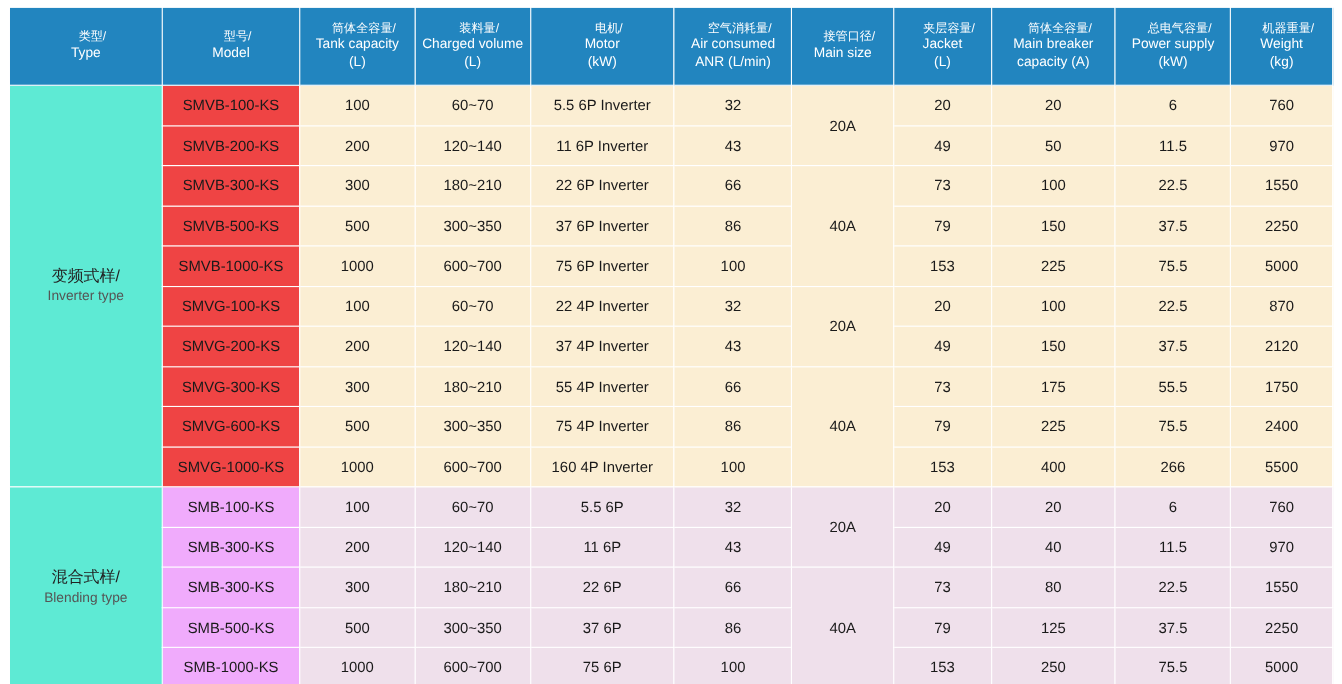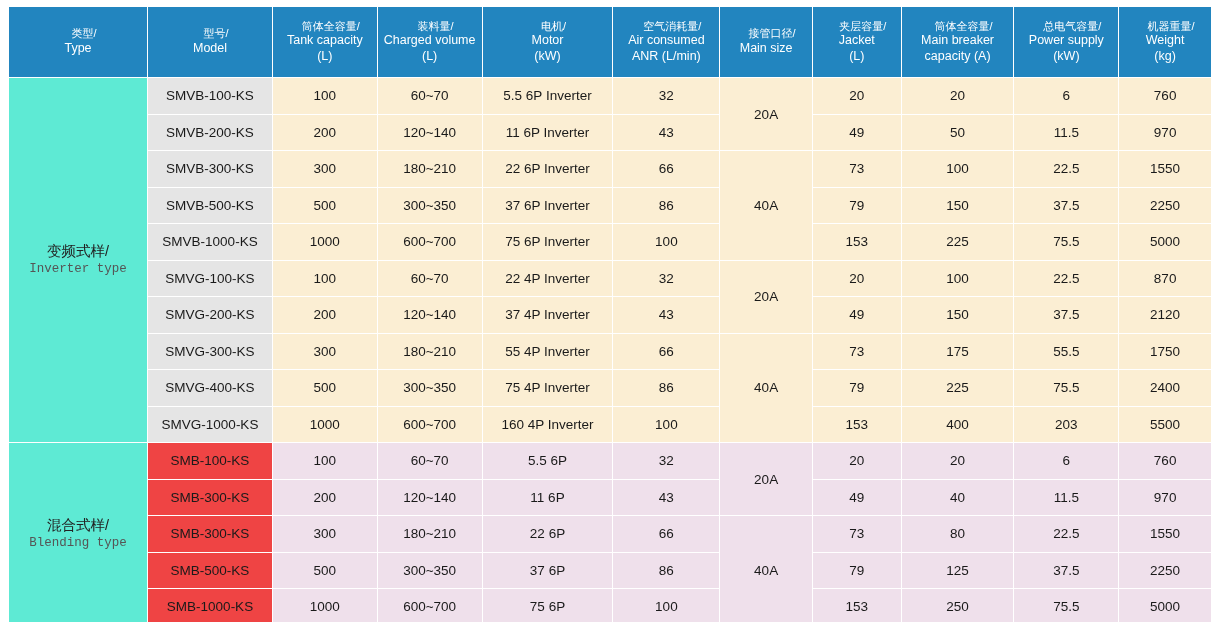--- a/index.html
+++ b/index.html
@@ -60,28 +60,27 @@
   }
   td.grp .g-cn {
     display: block;
     font-size: 14.5px;
     color: #222;
   }
   td.grp .g-en {
     display: block;
     font-size: 12.5px;
     color: #555;
-    font-family: Liberation Mono, monospace;
-  }
-  
-  .inv .model { background: #e5e5e5; }
+  }
+  
+  .inv .model { background: #ef4444; }
   .inv .cell  { background: #fbeed3; }
   .inv .pipe  { background: #fbeed3; }
   
-  .bld .model { background: #ef4444; }
+  .bld .model { background: #f0abfc; }
   .bld .cell  { background: #efe0eb; }
   .bld .pipe  { background: #efe0eb; }
   td.model { font-size: 13.5px; }
 </style>
 </head>
 <body>
 
 <div class="wrap">
   <table class="spec">
     <colgroup>
@@ -245,39 +244,39 @@
         <td class="cell">180~210</td>
         <td class="cell">55 4P Inverter</td>
         <td class="cell">66</td>
         <td class="pipe" rowspan="3">40A</td>
         <td class="cell">73</td>
         <td class="cell">175</td>
         <td class="cell">55.5</td>
         <td class="cell">1750</td>
       </tr>
       <tr>
-        <td class="model">SMVG-400-KS</td>
+        <td class="model">SMVG-600-KS</td>
         <td class="cell">500</td>
         <td class="cell">300~350</td>
         <td class="cell">75 4P Inverter</td>
         <td class="cell">86</td>
         <td class="cell">79</td>
         <td class="cell">225</td>
         <td class="cell">75.5</td>
         <td class="cell">2400</td>
       </tr>
       <tr>
         <td class="model">SMVG-1000-KS</td>
         <td class="cell">1000</td>
         <td class="cell">600~700</td>
         <td class="cell">160 4P Inverter</td>
         <td class="cell">100</td>
         <td class="cell">153</td>
         <td class="cell">400</td>
-        <td class="cell">203</td>
+        <td class="cell">266</td>
         <td class="cell">5500</td>
       </tr>
     </tbody>
 
     <tbody class="bld">
       <tr>
         <td class="grp" rowspan="5">
           <span class="g-cn">混合式样/</span>
           <span class="g-en">Blending type</span>
         </td>

